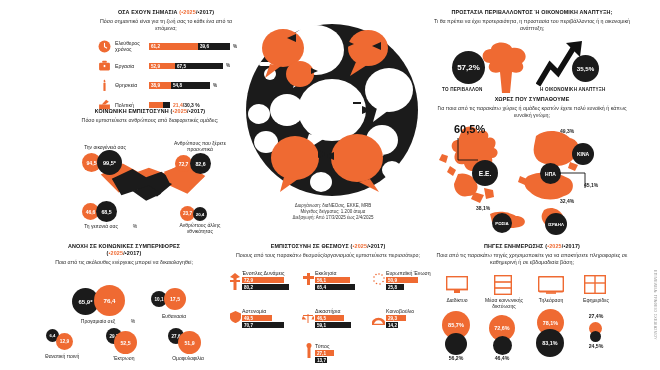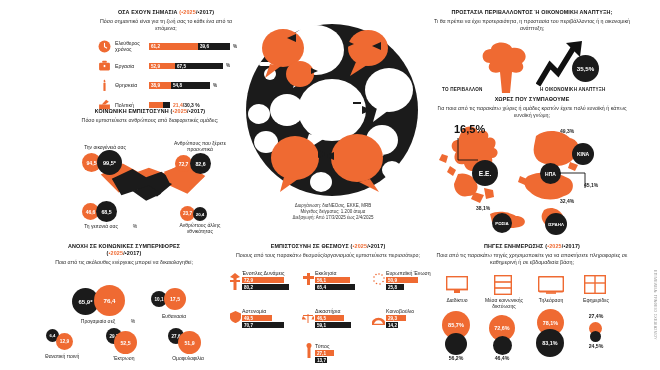--- a/index.html
+++ b/index.html
@@ -435,20 +435,23 @@
 
   <svg width="58" height="52" viewBox="0 0 58 52" style="position:absolute;left:46px;top:32px;">
     <path d="M12 22 C2 22 2 8 13 8 C14 0 30 -1 34 7 C46 5 52 16 44 22 C48 28 42 34 34 31 L32 52 L24 52 L22 31 C14 34 8 28 12 22z" fill="#ef6a32"></path>
   </svg>
 
   <svg width="52" height="48" viewBox="0 0 52 48" style="position:absolute;left:104px;top:30px;">
     <path d="M2 46 L14 26 L22 34 L38 8" stroke="#111" stroke-width="5.5" fill="none"></path>
     <path d="M30 4 L46 2 L44 18z" fill="#111"></path>
   </svg>
 
+  <div class="circ c-k" style="left:20px;top:42px;width:33px;height:33px;font-size:8px;">
+    <span>57,2%</span>
+  </div>
   <div class="circ c-k" style="left:140px;top:46px;width:27px;height:27px;font-size:6.2px;">
     <span>35,5%</span>
   </div>
   <div style="position:absolute;left:10px;top:78px;font-size:4.6px;font-weight:bold;letter-spacing:.2px;">ΤΟ ΠΕΡΙΒΑΛΛΟΝ</div>
   <div style="position:absolute;left:108px;top:78px;font-size:4.6px;font-weight:bold;letter-spacing:.2px;">Η ΟΙΚΟΝΟΜΙΚΗ ΑΝΑΠΤΥΞΗ</div>
 </div>
 
 <div class="panel" style="left:432px;top:96px;width:200px;height:145px;">
   <div class="sec-title">ΧΩΡΕΣ ΠΟΥ ΣΥΜΠΑΘΟΥΜΕ</div>
   <div class="sec-sub">Για ποια από τις παρακάτω χώρες ή ομάδες κρατών έχετε πολύ ευνοϊκή ή κάπως ευνοϊκή γνώμη;</div>
@@ -468,21 +471,21 @@
 
       <path d="M96 58 C108 52 126 54 136 60 C144 64 142 76 132 78 C122 84 106 82 98 74 C92 70 90 62 96 58z"></path>
       <path d="M88 58 l7 3 -2 6 -7 -3z"></path>
 
       <path d="M58 96 C66 92 78 94 84 98 C92 98 96 104 90 108 C80 112 66 110 60 104z"></path>
 
       <path d="M112 92 C118 88 126 90 130 96 C134 102 130 110 122 110 C114 110 108 102 110 96z"></path>
     </g>
   </svg>
 
-  <div class="bigpct" style="left:22px;top:27px;">16,5%</div>
+  <div class="bigpct" style="left:22px;top:27px;">60,5%</div>
   <div class="mbadge" style="left:40px;top:64px;width:26px;height:26px;font-size:6.6px;">
     <span>Ε.Ε.</span>
   </div>
   <svg width="26" height="26" viewBox="0 0 26 26" style="position:absolute;left:24px;top:42px;">
       <path d="M2 0 V22 H22" stroke="#111" stroke-width="0.9" fill="none"></path>
     </svg>
 
   <div class="mlab" style="left:128px;top:32px;">49,3%</div>
   <div class="mbadge" style="left:140px;top:47px;width:22px;height:22px;font-size:5px;">
     <span>ΚΙΝΑ</span>

